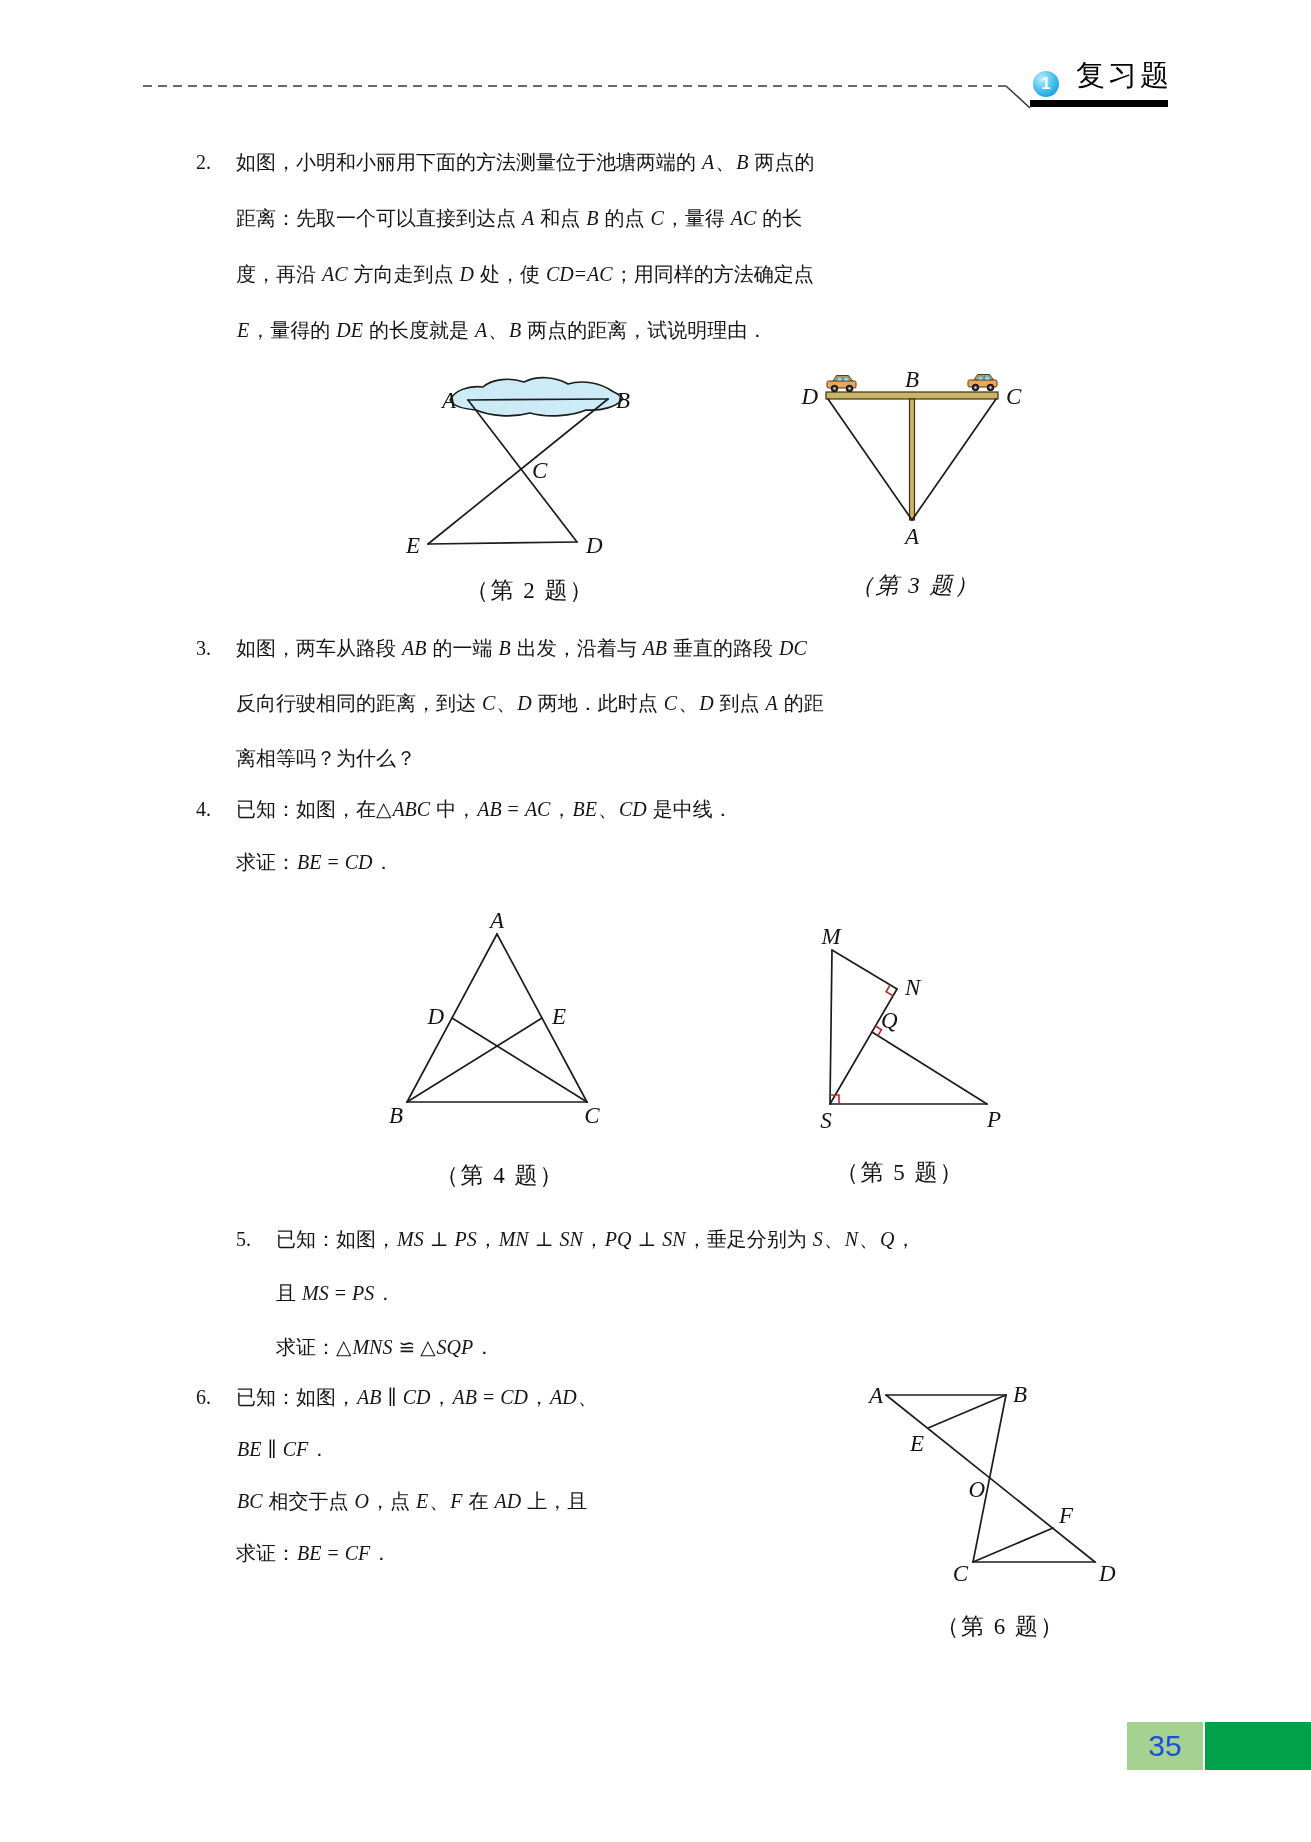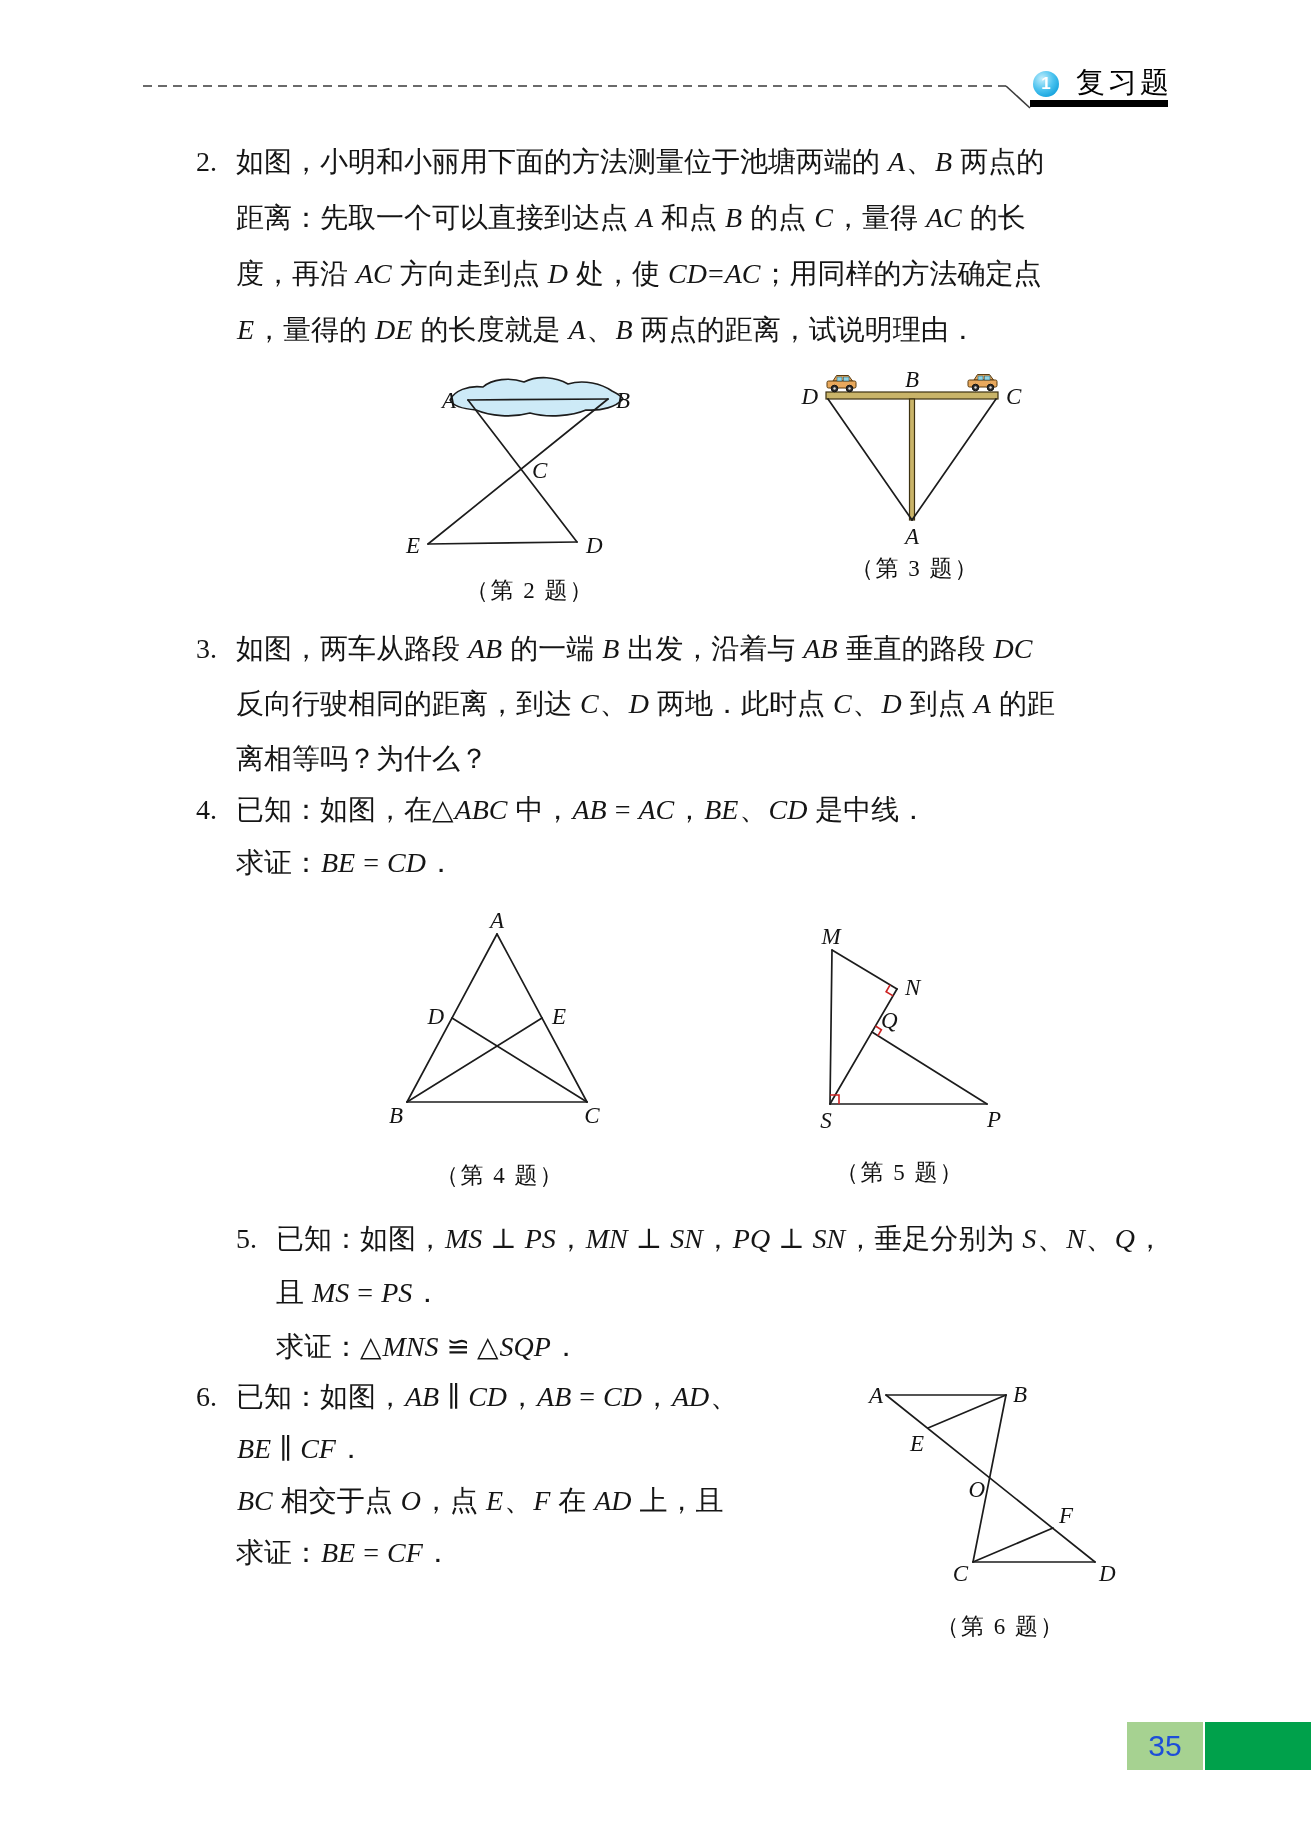--- a/index.html
+++ b/index.html
@@ -10,27 +10,27 @@
   }
   
   .hdr-svg { position:absolute; left:0; top:0; }
   .badge {
     position:absolute; left:1033px; top:71px; width:26px; height:26px; border-radius:50%;
     background:radial-gradient(circle at 35% 30%, #c2eefc, #4cc3ef 45%, #18a4de 78%, #0d8cc6);
     color:#fff; font-family:"Liberation Sans","DejaVu Sans",sans-serif;
     font-size:17px; font-weight:bold; display:flex; align-items:center; justify-content:center;
   }
   .hdr-title {
-    position:absolute; left:1076px; top:63px;
+    position:absolute; left:1076px; top:56px;
     font-family:"Liberation Sans","DejaVu Sans",sans-serif;
     font-size:29px; color:#000; letter-spacing:3px; white-space:nowrap;
   }
   .hdr-bar { position:absolute; left:1030px; top:100px; width:138px; height:7px; background:#000; }
   
-  .prob { position:absolute; left:196px; width:1040px; font-size:28px; }
+  .prob { position:absolute; left:196px; width:1040px; font-size:20px; }
   .prob .ln { white-space:nowrap; }
   .prob .cont { padding-left:40px; }
   .pnum { display:inline-block; width:40px; }
   .mv { font-style:italic; padding:0 1px; font-family:"Liberation Serif","DejaVu Serif",serif; }
   
   .fig { position:absolute; text-align:center; }
   .fig svg { display:block; }
   .fig-caption { font-size:23px; letter-spacing:2px; color:#111; white-space:nowrap; }
   .lbl { font-style:italic; font-size:23px; fill:#141414;
          font-family:"Liberation Serif","DejaVu Serif",serif; }
@@ -108,21 +108,21 @@
         <circle cx="8.5" cy="15.5" r="3.3" fill="#2b2b2b" stroke="#111"></circle>
         <circle cx="23.5" cy="15.5" r="3.3" fill="#2b2b2b" stroke="#111"></circle>
         <circle cx="8.5" cy="15.5" r="1.2" fill="#dddddd"></circle>
         <circle cx="23.5" cy="15.5" r="1.2" fill="#dddddd"></circle>
       </g>
       <text class="lbl" x="18" y="36" text-anchor="end">D</text>
       <text class="lbl" x="112" y="19" text-anchor="middle">B</text>
       <text class="lbl" x="206" y="36" text-anchor="start">C</text>
       <text class="lbl" x="112" y="176" text-anchor="middle">A</text>
     </svg>
-    <div class="fig-caption" style="">（第 3 题）</div>
+    <div class="fig-caption" style="margin-top:17px;font-style:italic;">（第 3 题）</div>
   </div>
 
   <div class="prob" style="top:621px; line-height:55px;">
     <div class="ln"><span class="pnum">3.</span><span>如图，两车从路段 <i class="mv">AB</i> 的一端 <i class="mv">B</i> 出发，沿着与 <i class="mv">AB</i> 垂直的路段 <i class="mv">DC</i></span></div>
     <div class="ln cont"><span>反向行驶相同的距离，到达 <i class="mv">C</i>、<i class="mv">D</i> 两地．此时点 <i class="mv">C</i>、<i class="mv">D</i> 到点 <i class="mv">A</i> 的距</span></div>
     <div class="ln cont"><span>离相等吗？为什么？</span></div>
   </div>
 
   <div class="prob" style="top:783px; line-height:53px;">
     <div class="ln"><span class="pnum">4.</span><span>已知：如图，在△<i class="mv">ABC</i> 中，<i class="mv">AB</i> = <i class="mv">AC</i>，<i class="mv">BE</i>、<i class="mv">CD</i> 是中线．</span></div>

